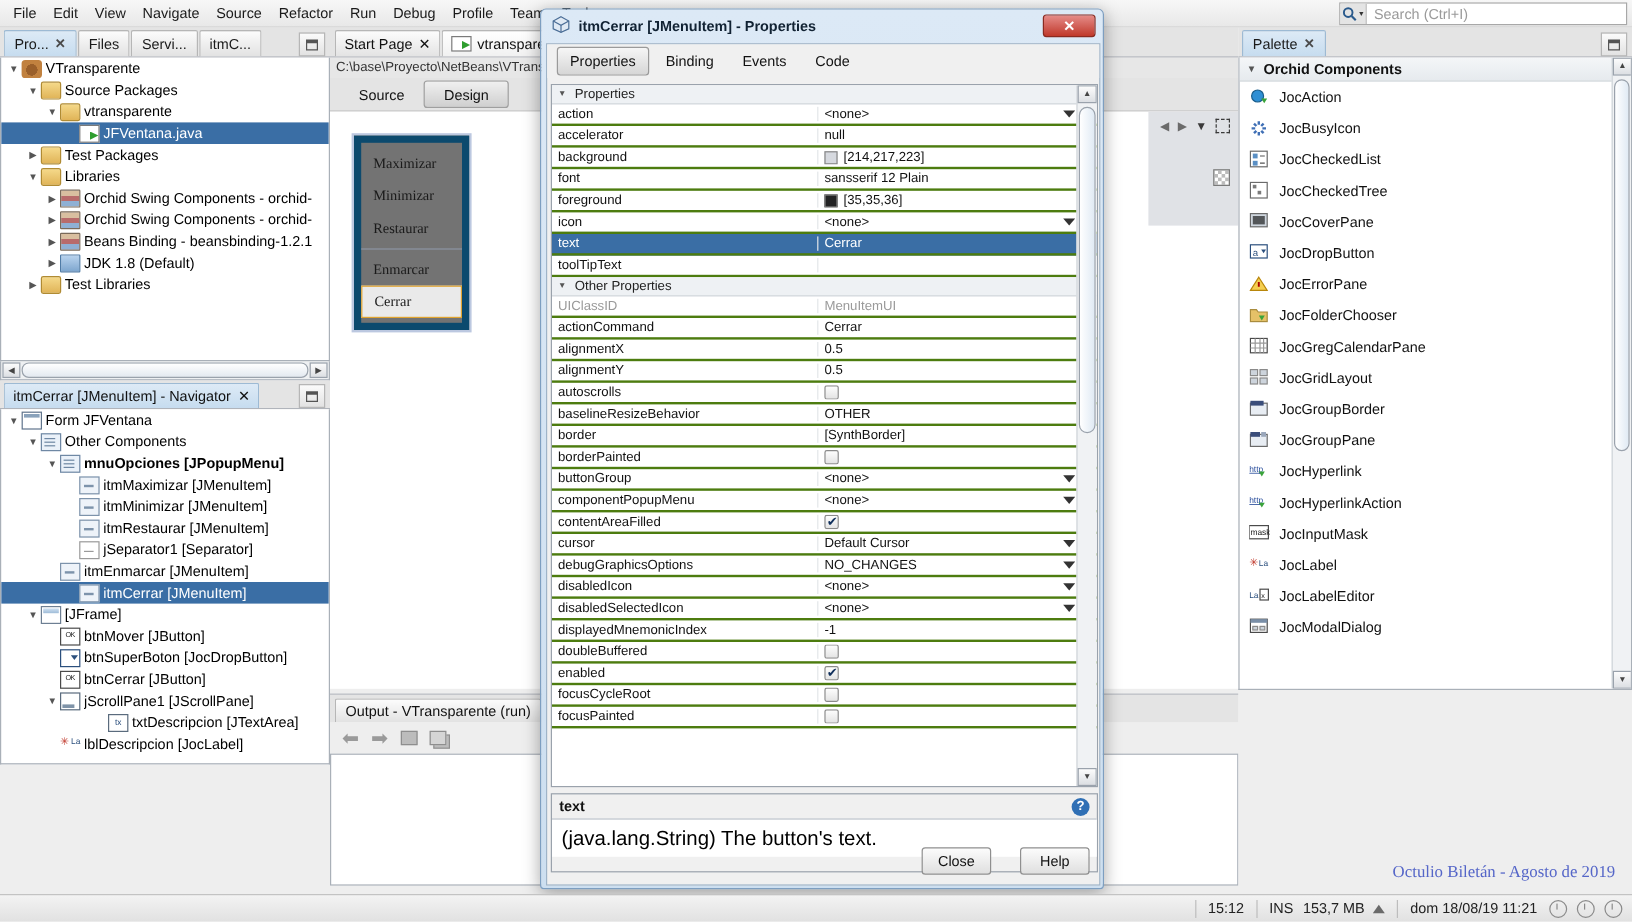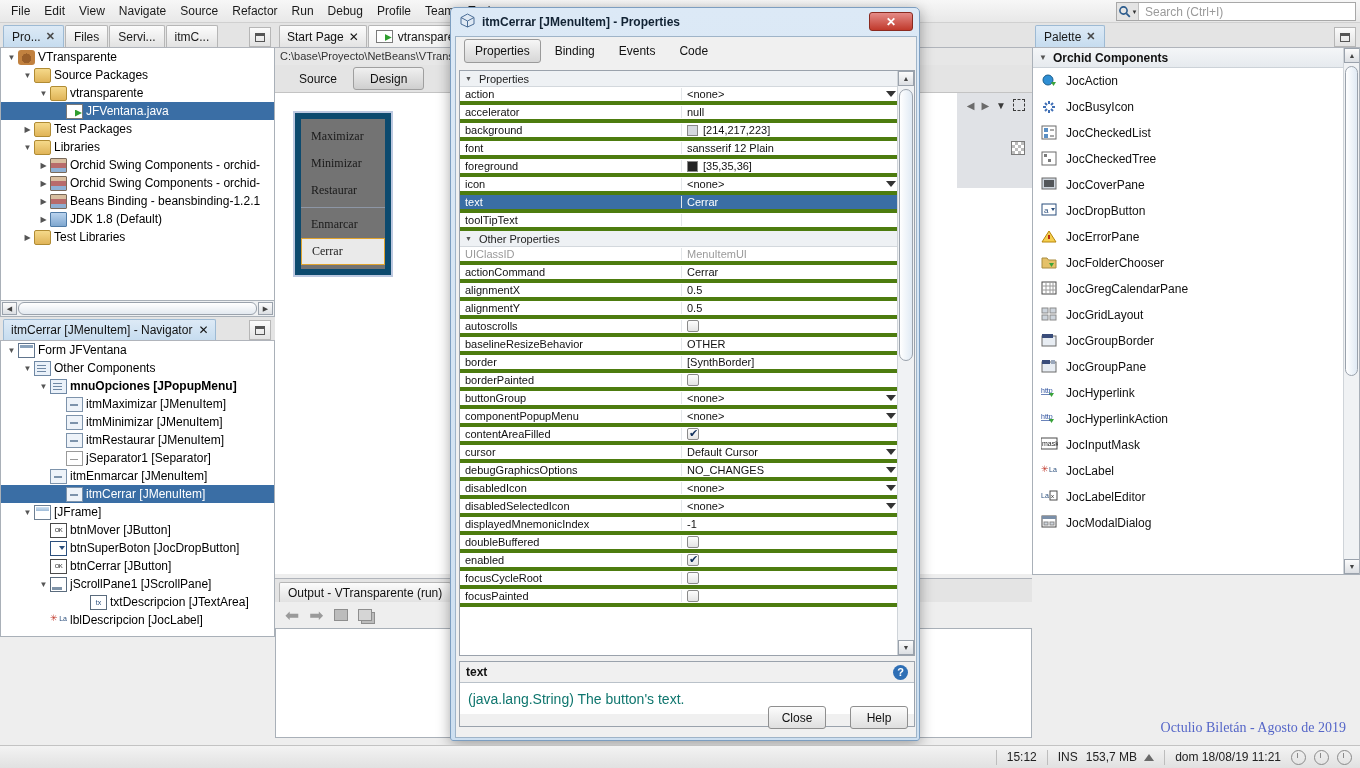--- a/index.html
+++ b/index.html
@@ -171,42 +171,42 @@
     background: linear-gradient(#e58b88,#c0392b); border:1px solid #8a2a20; border-radius:3px;
     color:#fff; font-size:12px; font-weight:bold; display:flex; align-items:center; justify-content:center;
   }
   .dlg-content { position:absolute; left:4px; top:28px; width:462px; height:702px; background:#f0f0f0; border:1px solid #9fb4c8; }
   .dlg-tabs { height:28px; display:flex; align-items:center; gap:4px; padding-left:8px; background:#f0f0f0; }
   .dlg-tab { padding:4px 10px; font-size:12px; color:#111; border-radius:3px; }
   .dlg-tab.active { background: linear-gradient(#f6f6f6,#d6d6d6); border:1px solid #9a9a9a; }
 
   .prop-table { position:absolute; left:3px; top:33px; width:456px; height:586px; background:#fff; border:1px solid #9aa2ac; overflow:hidden; }
   .prop-grouphdr { height:16px; display:flex; align-items:center; gap:7px; padding-left:5px; background:#eef1f4; border-bottom:1px solid #d3d8dd; font-size:11px; color:#222; }
-  .prop-row { height:18px; display:flex; align-items:center; border-bottom:4px solid #4d7c0f; font-size:11px; color:#111; }
+  .prop-row { height:18px; display:flex; align-items:center; border-bottom:2px solid #4d7c0f; font-size:11px; color:#111; }
   .prop-row.sel { background:#3a6ea5; color:#fff; }
   .prop-name { width:222px; padding-left:5px; border-right:1px solid #e3e6e9; overflow:hidden; white-space:nowrap; }
   .prop-name.disabled { color:#999; }
   .prop-val { flex:1; padding-left:5px; display:flex; align-items:center; gap:5px; overflow:hidden; white-space:nowrap; }
   .prop-val.disabled { color:#9a9a9a; }
   .prop-arrow { margin-left:auto; margin-right:3px; width:0;height:0; border-left:5px solid transparent;border-right:5px solid transparent;border-top:6px solid #333; }
   .prop-arrow.dim { border-top-color:#b4b4b4; }
   .prop-ellipsis { width:13px; height:14px; margin-right:2px; flex:0 0 13px;
     background:linear-gradient(#ffffff,#e9edf1); border:1px solid #aab2bb; border-radius:5px;
     font-size:8px; color:#555; display:flex; align-items:flex-end; justify-content:center; line-height:8px; }
   .prop-ellipsis.on { background:linear-gradient(#dbeaf7,#7ba7cd); border-color:#4d7ca8; }
   .swatch { width:11px;height:11px;border:1px solid #888; display:inline-block; }
   .cbx { width:12px;height:12px;background:linear-gradient(#fdfdfd,#e4e4e4);border:1px solid #8a8a8a;border-radius:2px; position:relative; }
   .cbx.on::after { content:"✔"; position:absolute; left:1px; top:-2px; font-size:11px; color:#11305c; }
 
   .prop-vscroll { position:absolute; right:0; top:0; width:17px; height:100%; background:#f0f2f4; border-left:1px solid #cfd4d9; }
 
   .desc-panel { position:absolute; left:3px; top:624px; width:456px; height:66px; background:#f0f0f0; border:1px solid #9aa2ac; }
   .desc-hdr { height:20px; display:flex; align-items:center; padding:0 6px; font-size:12px; font-weight:bold; color:#111; }
   .help-badge { margin-left:auto; width:15px; height:15px; border-radius:50%; background:#2f6fb5; color:#fff; font-size:11px; font-weight:bold; display:flex; align-items:center; justify-content:center; }
-  .desc-body { background:#fff; border-top:1px solid #b9c1c9; height:32px; display:flex; align-items:center; padding-left:8px; font-size:14px; color:#0f766e; }
+  .desc-body { background:#fff; border-top:1px solid #b9c1c9; height:32px; display:flex; align-items:center; padding-left:8px; font-size:17px; color:#000000; }
 
   .dlg-buttons { position:absolute; right:8px; bottom:8px; display:flex; gap:24px; }
   .dlg-btn { width:58px; height:23px; background:linear-gradient(#fcfcfc,#dfdfdf); border:1px solid #8f8f8f; border-radius:3px;
     display:flex; align-items:center; justify-content:center; font-size:12px; color:#111; }
 
   
   .signature { position:absolute; right:14px; bottom:32px; font-family:"Liberation Serif", serif; font-size:14px; color:#5566c8; }
   .statusbar { position:absolute; left:0; bottom:0; width:1360px; height:23px;
     background: linear-gradient(#f3f3f3,#e1e1e1); border-top:1px solid #c3c3c3;
     display:flex; align-items:center; font-size:12px; color:#222; }

